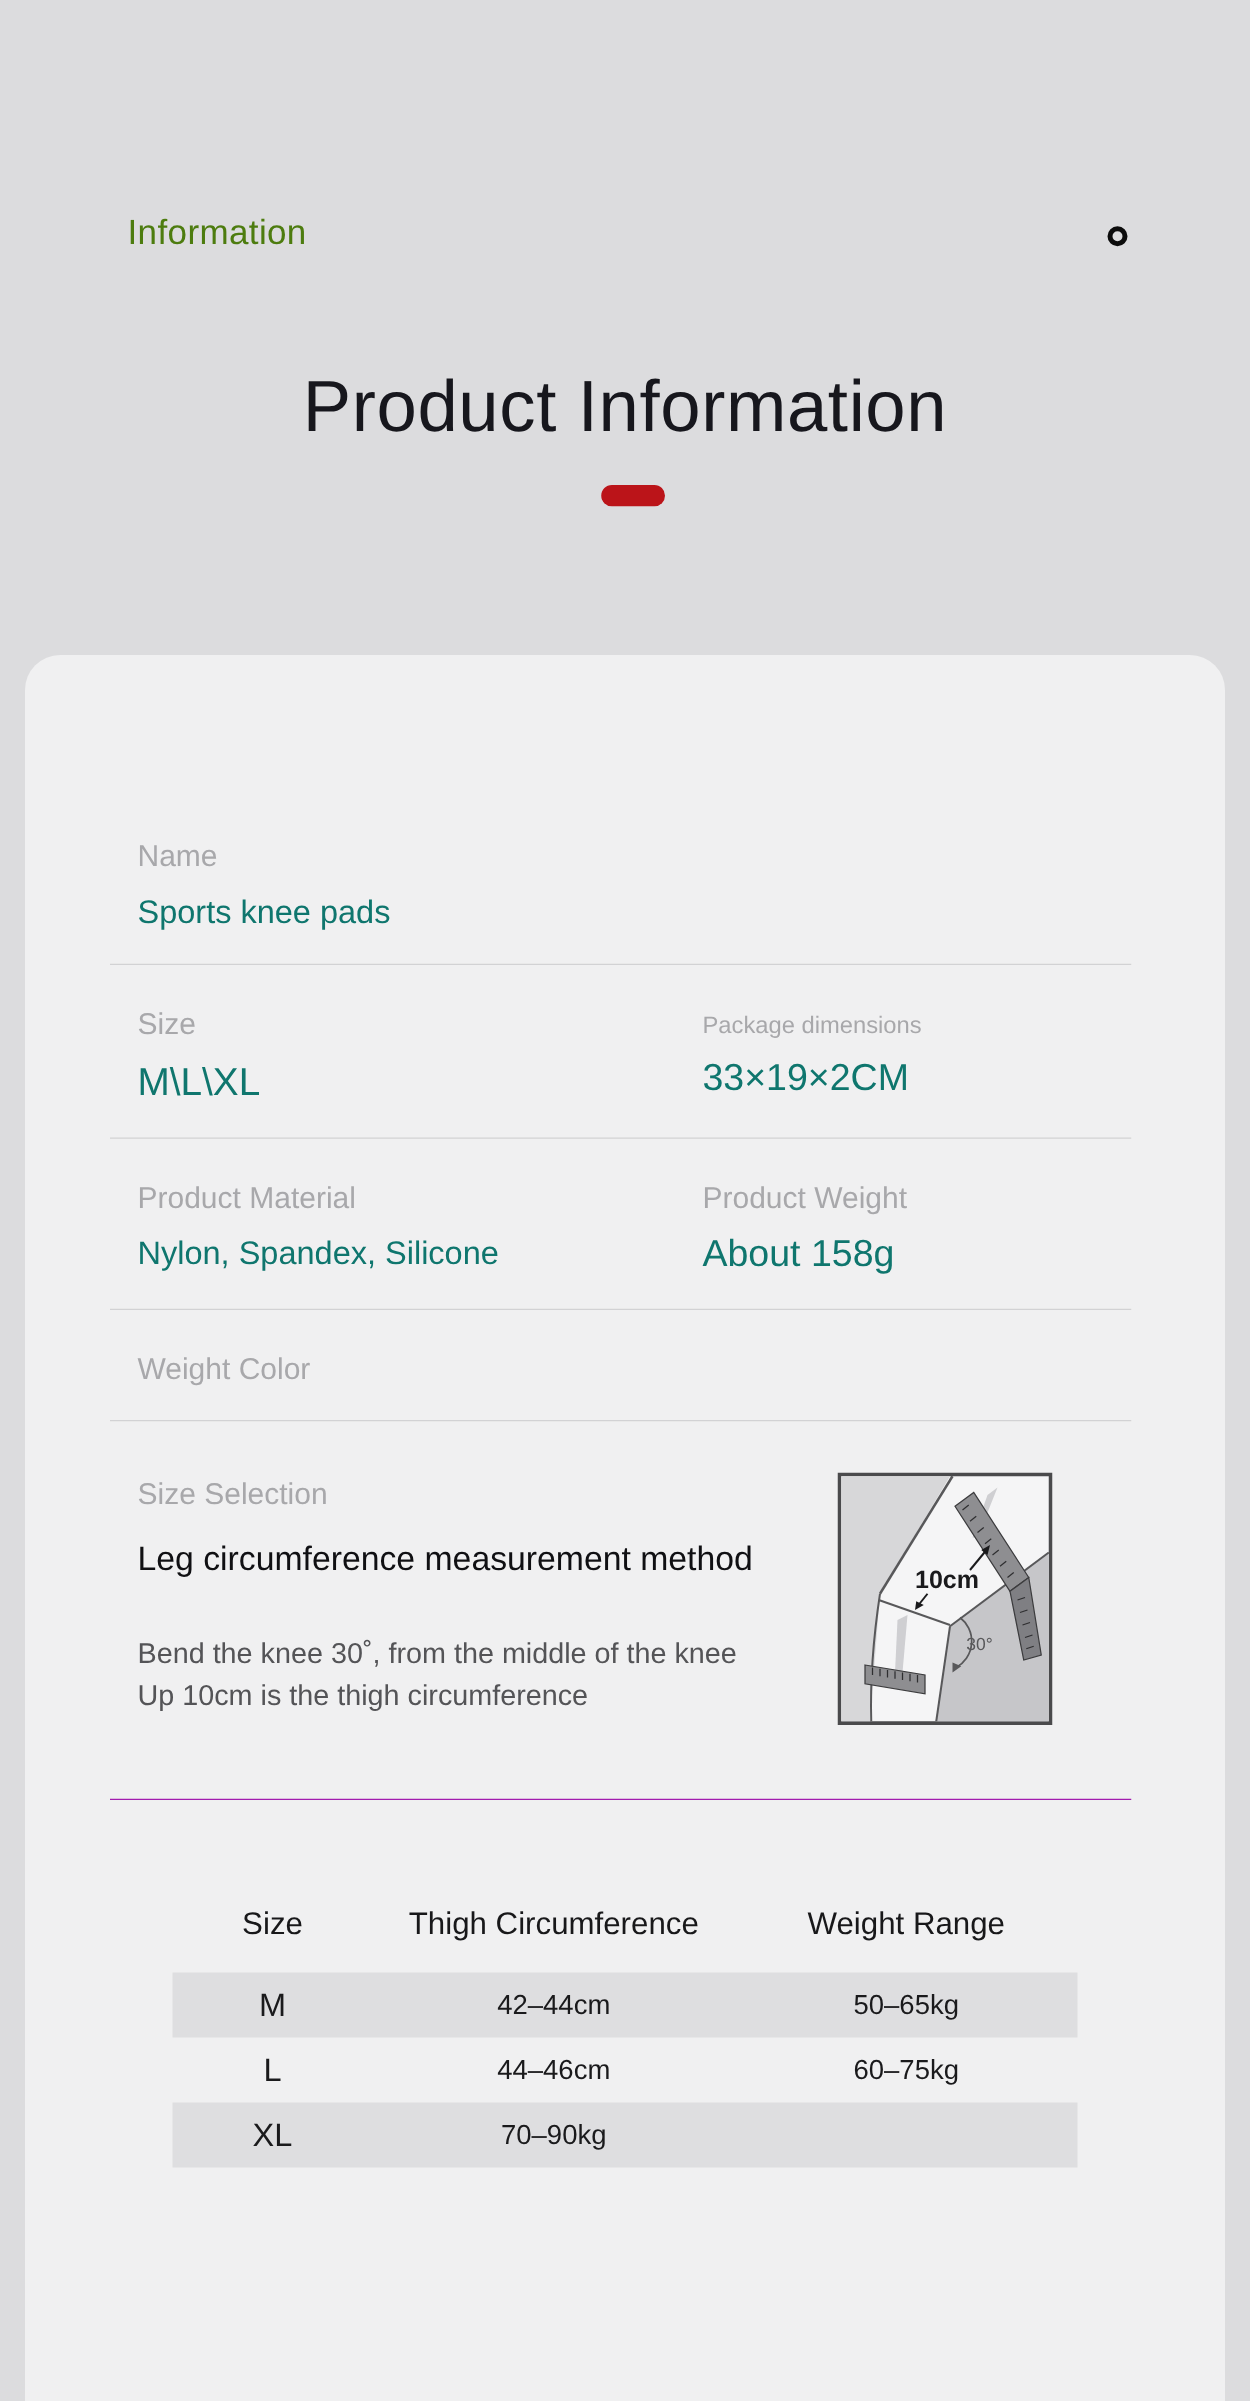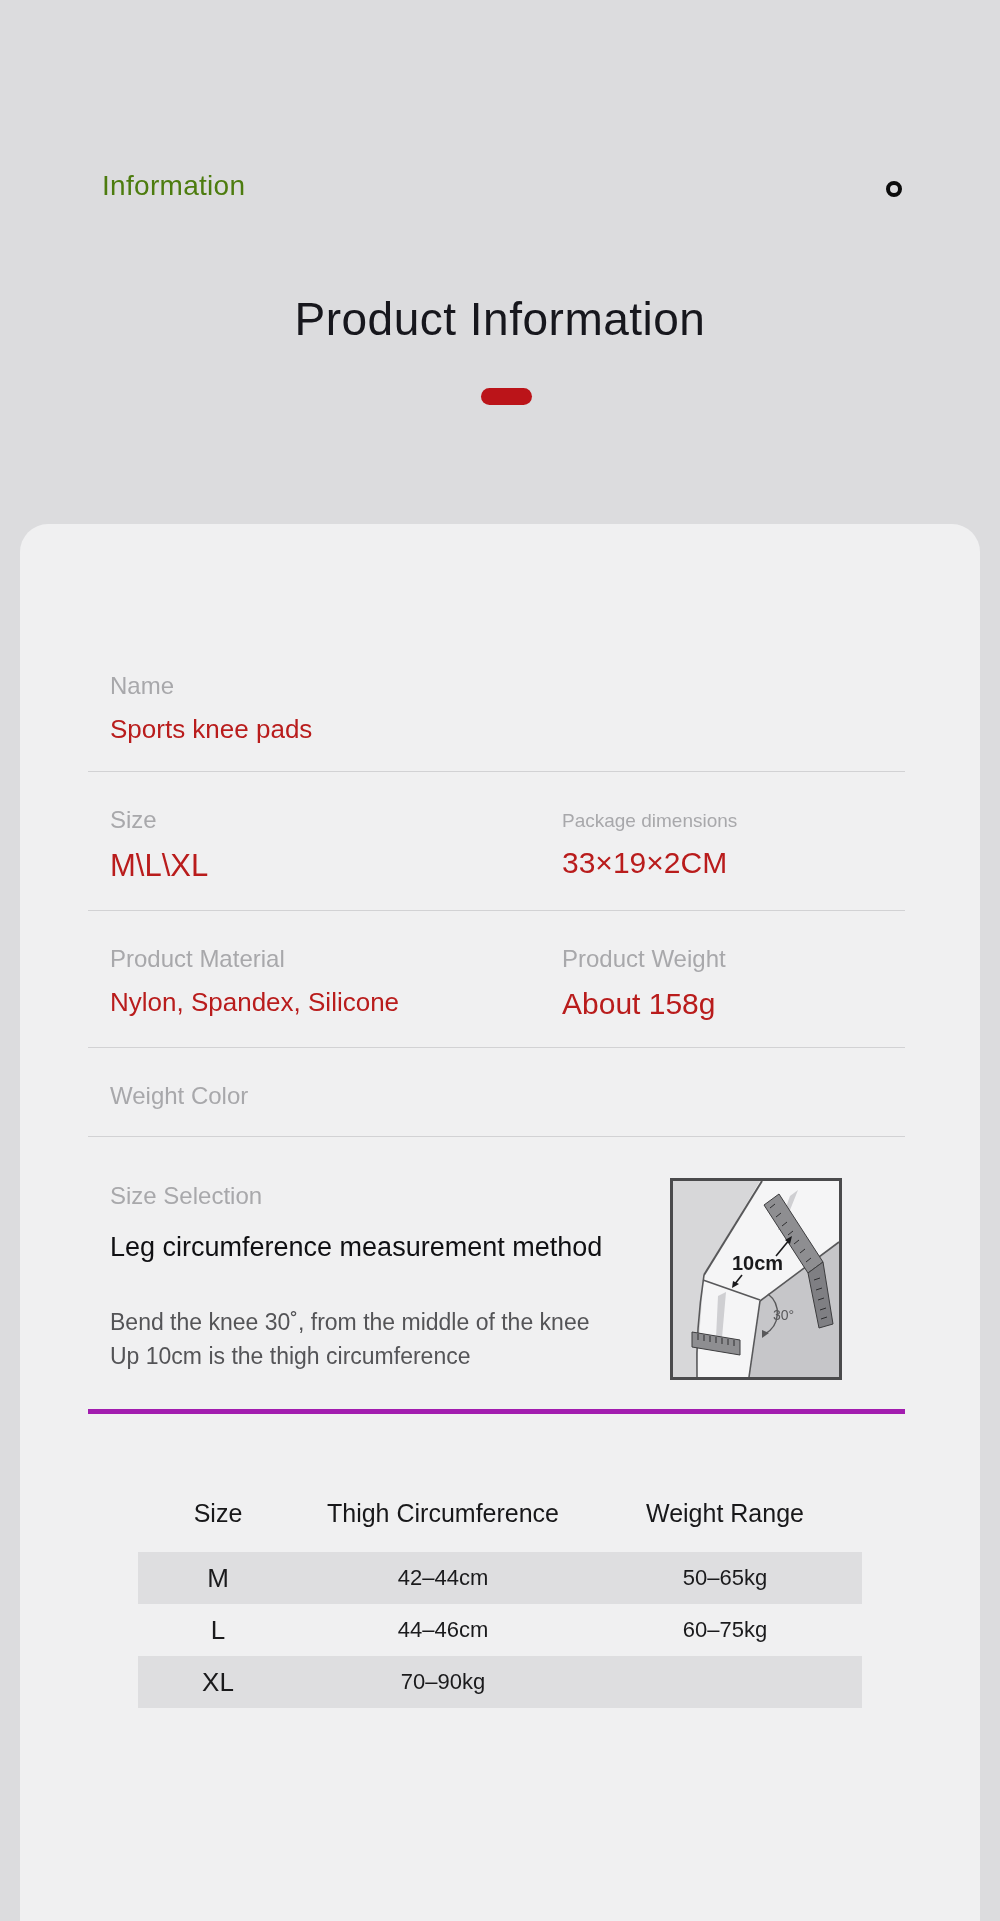--- a/index.html
+++ b/index.html
@@ -15,21 +15,21 @@
     position:absolute; left:102px; top:170px;
     font-size:28px; font-weight:500; color:#4d7c0f; letter-spacing:0.3px;
   }
   .ring {
     position:absolute; left:886px; top:181px;
     width:8px; height:8px;
     border:4px solid #0c0c0c; border-radius:50%;
   }
   .page-title {
     position:absolute; top:292px; left:0; width:100%;
-    text-align:center; font-size:46px; font-weight:400;
+    text-align:center; font-size:58px; font-weight:400;
     color:#17171d; letter-spacing:0.5px;
   }
   .accent-pill {
     position:absolute; top:388px; left:481px;
     width:51px; height:17px; border-radius:9px;
   }
   .card {
     position:absolute; top:524px; left:20px;
     width:960px; height:1526px;
     background:#f0f0f1; border-radius:28px;
@@ -37,28 +37,28 @@
   }
   .row {
     margin:0 75px 0 68px;
     border-bottom:1px solid #d2d2d4;
     padding:34px 0 26px;
     display:grid; grid-template-columns:452px 1fr;
   }
   .cell { padding-left:22px; }
   .label { font-size:24px; color:#a8a8ab; }
   .label.small { font-size:19px; padding-top:4px; }
-  .value { margin-top:14px; font-size:26px; color:#b91c1c; }
+  .value { margin-top:14px; font-size:26px; color:#0f766e; }
   .value.lg { font-size:30px; }
   .value.xl { font-size:31px; }
 
   .size-section {
     margin:0 75px 0 68px;
-    border-bottom:5px solid #a21caf;
-    padding:45px 0 29px;
+    border-bottom:1px solid #a21caf;
+    padding:45px 0 59px;
     display:flex; align-items:flex-start;
   }
   .size-text { flex:1; padding-left:22px; }
   .ss-title { margin-top:22px; font-size:27px; color:#101013; }
   .ss-desc { margin-top:42px; font-size:23px; color:#545457; line-height:34px; }
   .diagram { width:172px; height:202px; margin-right:63px; margin-top:-4px; flex:0 0 auto; }
 
   .table-wrap { padding-top:85px; }
   .size-table { width:724px; margin:0 auto; }
   .thead {

